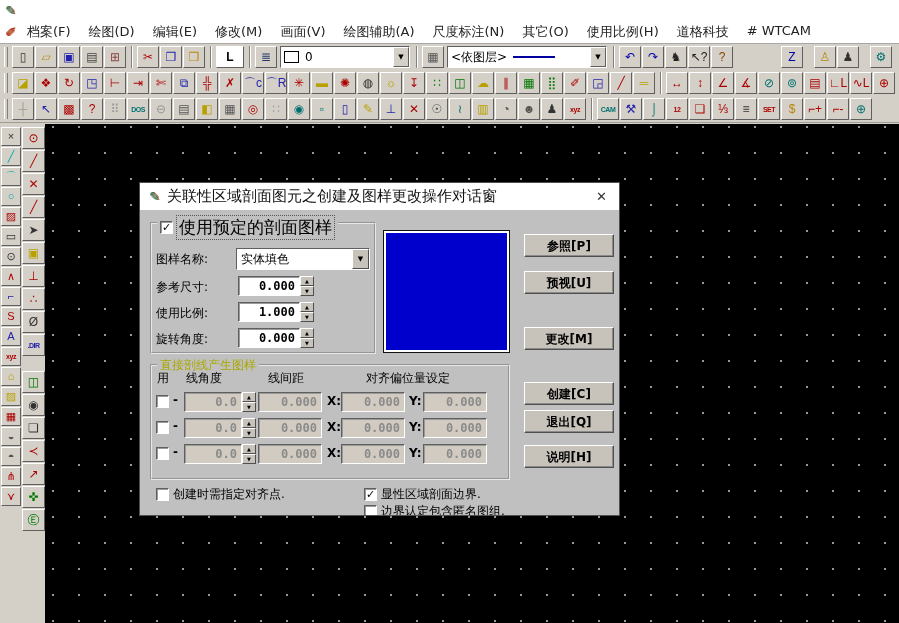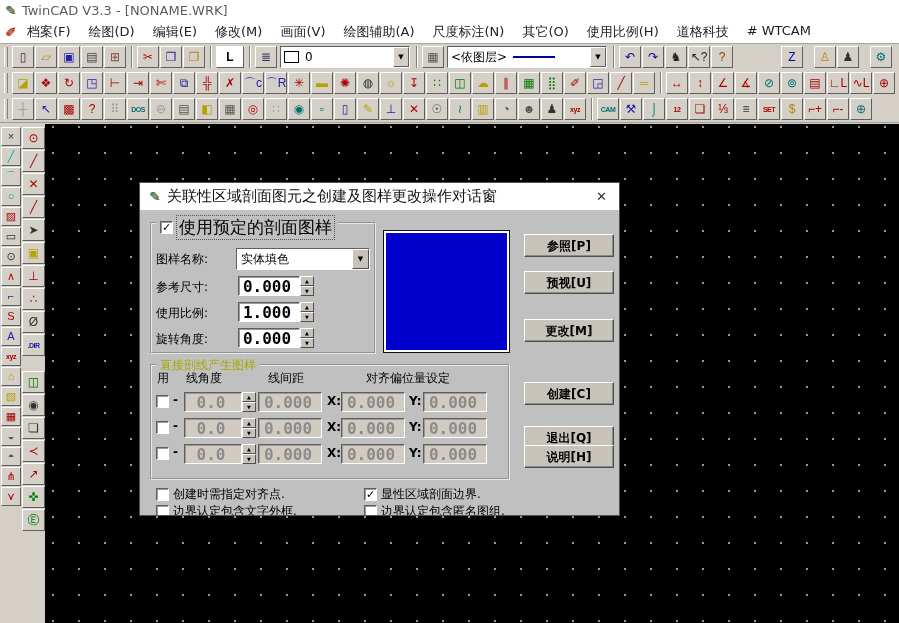--- a/index.html
+++ b/index.html
@@ -50,42 +50,41 @@
   .fs{position:absolute;border:2px groove #e8e8e8}
   .fs1{left:10px;top:12px;width:226px;height:132px}
   .fs2{left:10px;top:154px;width:360px;height:116px}
   .legend{position:absolute;top:-9px;left:5px;background:#c0c0c0;padding:0 3px;display:flex;align-items:center;gap:3px;white-space:nowrap}
   .legend .dotted{border:1px dotted #555;padding:0 2px;font-size:17px}
   .legend2{color:#a8a800;font-weight:normal;font-size:12px}
   .cb{width:13px;height:13px;background:#fff;border:1px solid;border-color:#5f5f5f #ffffff #ffffff #5f5f5f;box-shadow:inset 1px 1px 0 #9a9a9a;
       display:flex;align-items:center;justify-content:center;font-size:11px;font-weight:bold;color:#000;flex:0 0 auto;line-height:1}
   .lbl{position:absolute;font-size:12px;white-space:nowrap}
   .efield,.dfield{position:absolute;height:20px;border:1px solid;border-color:#5f5f5f #ffffff #ffffff #5f5f5f;box-shadow:inset 1px 1px 0 #9a9a9a;
-      font-family:"DejaVu Sans Mono","Liberation Mono",monospace;font-weight:bold;font-size:16px;text-align:center;padding:1px 4px 0 0;line-height:17px}
+      font-family:"DejaVu Sans Mono","Liberation Mono",monospace;font-weight:bold;font-size:12px;text-align:right;padding:1px 4px 0 0;line-height:17px}
   .efield{background:#fff;color:#000}
   .dfield{background:#d2cbc2;color:#8b8b8b}
   .spinbtns{position:absolute;width:14px;height:20px;display:flex;flex-direction:column}
   .spinbtns div{flex:1;background:#c7c3bb;border:1px solid;border-color:#fff #4f4f4f #4f4f4f #fff;font-size:5px;display:flex;align-items:center;justify-content:center;line-height:1}
   .dcombo{position:absolute;height:22px;background:#fff;border:1px solid;border-color:#5f5f5f #ffffff #ffffff #5f5f5f;display:flex;align-items:center}
   .dcombo .val{padding-left:4px;font-size:12px}
   .dcombo .arrowbtn{margin-left:auto;width:17px;height:20px;background:#c7c3bb;border:1px solid;border-color:#fff #4f4f4f #4f4f4f #fff;display:flex;align-items:center;justify-content:center;font-size:7px}
   .preview{position:absolute;left:243px;top:20px;width:127px;height:123px;border:1px solid #111;background:#fff;padding:2px}
   .preview-fill{width:100%;height:100%}
   .dbtn{position:absolute;left:384px;width:90px;height:23px;background:#c7c3bb;border:1px solid;border-color:#ffffff #4f4f4f #4f4f4f #ffffff;
       box-shadow:inset -1px -1px 0 #8a8a8a;font-family:inherit;font-size:12px;font-weight:bold;color:#000;line-height:20px;text-align:center;padding:0}
   .hdr{position:absolute;font-size:12px;white-space:nowrap}
   .dash{position:absolute;font-weight:bold}
   .optrow{position:absolute;display:flex;align-items:center;gap:4px;white-space:nowrap}
 </style>
 </head>
 <body>
 
 <div class="titlebar">
   <span class="appicon">✎</span>
-  <span class="t">TwinCAD V3.3 - [NONAME.WRK]</span>
 </div>
 
 <div class="menubar">
   <span class="appicon" style="color:#aa2200;margin:0 2px">✐</span>
   <span style="display:flex">
 
   <div class="menu-item">档案(F)</div>
       <div class="menu-item">绘图(D)</div>
       <div class="menu-item">编辑(E)</div>
       <div class="menu-item">修改(M)</div>
@@ -592,23 +591,23 @@
           <div>▼</div>
         </span>
     </div>
 
     <div class="preview">
       <div class="preview-fill" style="background: rgb(0, 0, 204);"></div>
     </div>
 
     <button class="dbtn" style="top:24px">参照[P]</button>
     <button class="dbtn" style="top:61px">预视[U]</button>
-    <button class="dbtn" style="top:109px">更改[M]</button>
+    <button class="dbtn" style="top:117px">更改[M]</button>
     <button class="dbtn" style="top:172px">创建[C]</button>
-    <button class="dbtn" style="top:216px">退出[Q]</button>
+    <button class="dbtn" style="top:200px">退出[Q]</button>
     <button class="dbtn" style="top:235px">说明[H]</button>
 
     <div class="fs fs2">
       <div class="legend">
         <span class="legend2">直接剖线产生图样</span>
       </div>
       <span class="hdr" style="left:5px;top:4px">用</span>
       <span class="hdr" style="left:34px;top:4px">线角度</span>
       <span class="hdr" style="left:116px;top:4px">线间距</span>
       <span class="hdr" style="left:214px;top:4px">对齐偏位量设定</span>
@@ -654,22 +653,18 @@
     </div>
 
     <div class="optrow" style="left:16px;top:276px">
       <span class="cb"></span>
       <span>创建时需指定对齐点.</span>
     </div>
     <div class="optrow" style="left:224px;top:276px">
       <span class="cb">✓</span>
       <span>显性区域剖面边界.</span>
     </div>
-    <div class="optrow" style="left:16px;top:293px">
-      <span class="cb"></span>
-      <span>边界认定包含文字外框.</span>
-    </div>
     <div class="optrow" style="left:224px;top:293px">
       <span class="cb"></span>
       <span>边界认定包含匿名图组.</span>
     </div>
   </div>
 </div>
 
 </body></html>

